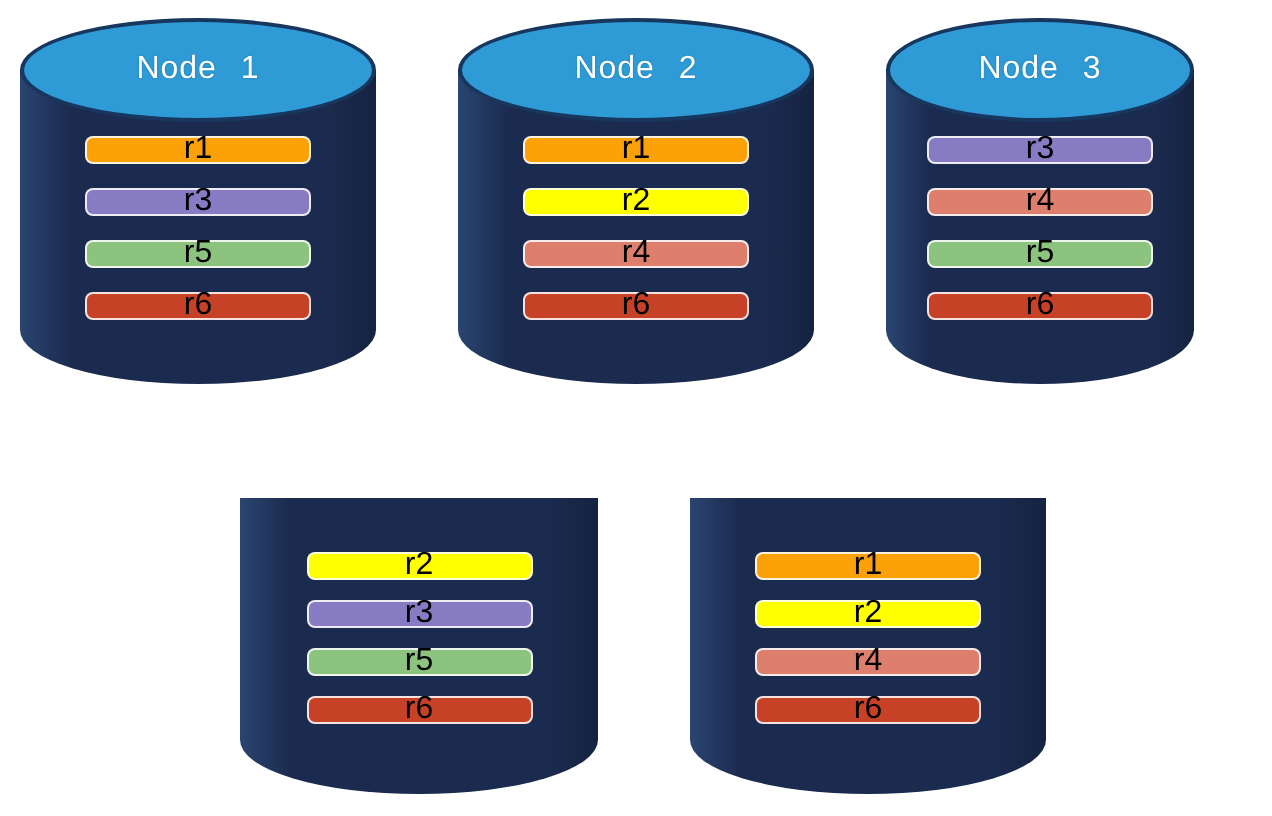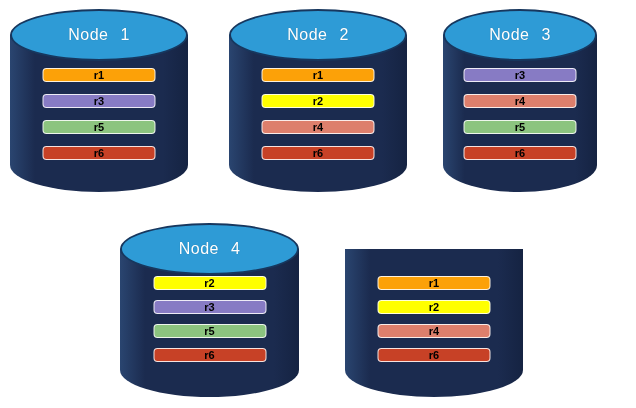--- a/index.html
+++ b/index.html
@@ -44,21 +44,21 @@
   .row-top .bars    { top:59px; gap:12px; }
   .row-bottom .bars { top:53px; gap:10px; }
   .bar {
     width:113px; height:14px;
     border-radius:4px;
     border:1px solid rgba(255,255,255,0.85);
     box-sizing:border-box;
     display:flex; align-items:center; justify-content:center;
   }
   .bar span {
-    font-size:11px; font-weight:bold; color:#000; line-height:1;
+    font-size:16px; font-weight:normal; color:#000; line-height:1;
   }
 </style>
 </head>
 <body>
 
 <div class="canvas" id="canvas">
     <div class="node row-top pos-1">
       <div class="cyl-body"></div>
       <div class="cyl-top">
         <span class="node-label">Node 1</span>
@@ -113,23 +113,20 @@
         <div class="bar" style="background: rgb(140, 196, 127);">
           <span>r5</span>
         </div>
         <div class="bar" style="background: rgb(199, 65, 38);">
           <span>r6</span>
         </div>
       </div>
     </div>
     <div class="node row-bottom pos-4">
       <div class="cyl-body"></div>
-      <div class="cyl-top">
-        <span class="node-label">Node 4</span>
-      </div>
       <div class="bars">
         <div class="bar" style="background: rgb(255, 255, 0);">
           <span>r2</span>
         </div>
         <div class="bar" style="background: rgb(135, 123, 196);">
           <span>r3</span>
         </div>
         <div class="bar" style="background: rgb(140, 196, 127);">
           <span>r5</span>
         </div>

